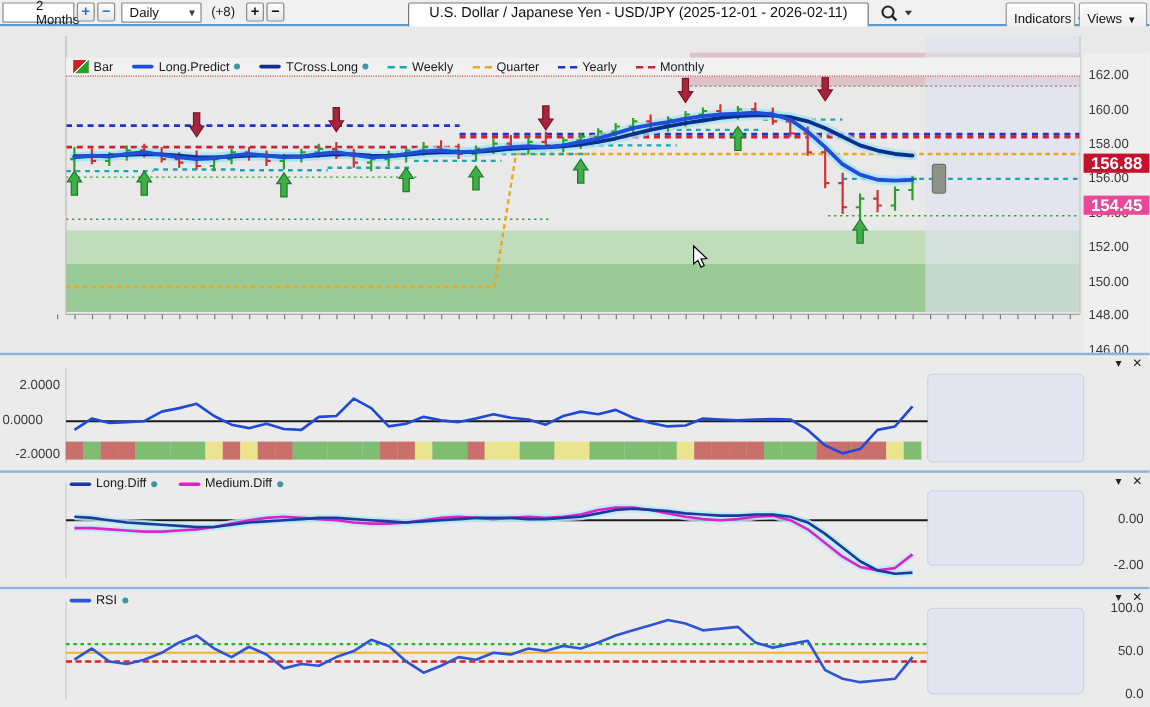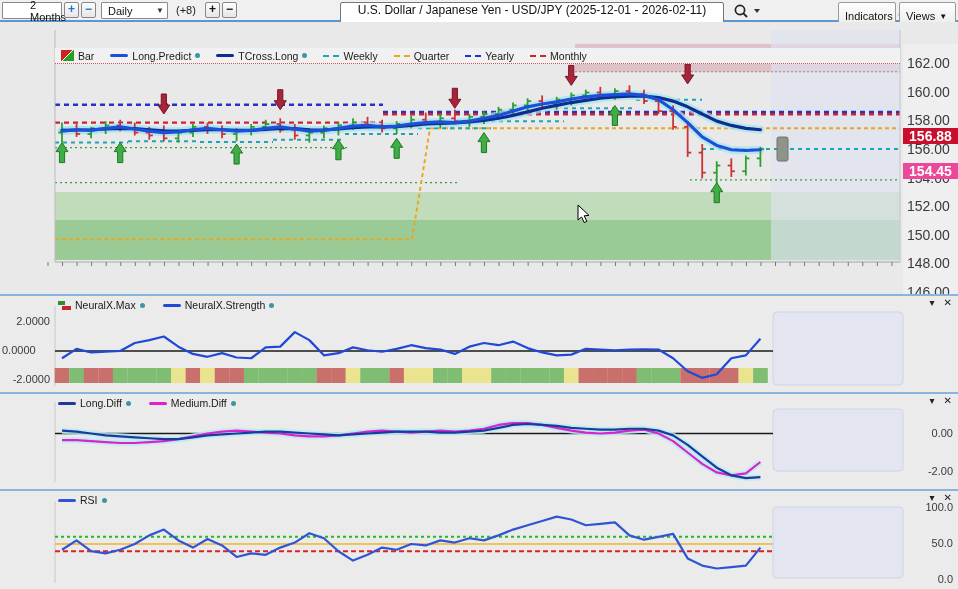--- a/index.html
+++ b/index.html
@@ -13,21 +13,21 @@
   .tbtn.blue{color:#1b75d8;}
   .tbtn.blk{color:#111;}
   .offset{position:absolute;top:4px;font-size:11px;color:#222;}
   .titlebox{position:absolute;left:340px;top:2px;width:384px;height:28px;background:#fff;border:1px solid #777;border-radius:2px;box-sizing:border-box;font-size:12px;color:#111;text-align:center;line-height:15px;white-space:nowrap;overflow:hidden;}
   .srch{position:absolute;left:733px;top:3px;width:30px;height:16px;}
   .menu-btn{position:absolute;top:2px;height:28px;background:linear-gradient(#fdfdfd,#e9e9e9);border:1px solid #999;border-radius:2px;box-sizing:border-box;font-size:11px;color:#111;display:flex;align-items:center;padding:8px 6px;gap:4px;}
   .menu-btn .car{font-size:8px;}
   
   .main-chart{position:absolute;left:0;top:22px;width:958px;height:270px;background:#e9e9e9;}
   .axis-col{position:absolute;left:903px;top:22px;width:55px;height:270px;background:#efefef;}
-  .pricelab{position:absolute;left:907px;width:48px;font-size:14px;color:#3a3a3a;height:13px;line-height:13px;}
+  .pricelab{position:absolute;left:907px;width:48px;font-size:11px;color:#3a3a3a;height:13px;line-height:13px;}
   .ptag{position:absolute;left:903px;width:55px;height:16px;color:#fff;font-size:14px;font-weight:bold;text-align:center;line-height:16px;z-index:5;}
   .datelab{position:absolute;width:74px;text-align:center;font-size:11px;color:#333;top:290px;height:12px;line-height:12px;}
   .legendbar{position:absolute;left:55px;top:26px;width:845px;height:16px;background:#f1f1f1;border-bottom:1px dotted #cc5555;box-sizing:border-box;display:flex;align-items:center;gap:16px;padding-left:6px;z-index:4;}
   .leg-item{display:flex;align-items:center;gap:4px;font-size:10.5px;color:#1a1a1a;white-space:nowrap;}
   .sw-line{width:18px;height:3px;border-radius:2px;}
   .sw-dash{width:16px;height:0;border-top:2px dashed #000;}
   .sw-bar{width:13px;height:11px;background:linear-gradient(135deg,#cc2222 46%,#ffffff 46%,#ffffff 54%,#27a027 54%);}
   .sw-neural{position:relative;width:13px;height:9px;}
   .sw-neural i{position:absolute;display:block;}
   .infodot{width:5px;height:5px;border-radius:50%;background:#3e96a0;display:inline-block;}
@@ -436,35 +436,20 @@
         <rect x="651.2500000000001" y="72" width="14.7" height="15" fill="#7fbe72"></rect>
         <rect x="665.8000000000001" y="72" width="14.7" height="15" fill="#7fbe72"></rect>
         <rect x="680.35" y="72" width="14.7" height="15" fill="#c9706c"></rect>
         <rect x="694.9000000000001" y="72" width="14.7" height="15" fill="#c9706c"></rect>
         <rect x="709.45" y="72" width="14.7" height="15" fill="#c9706c"></rect>
         <rect x="724.0000000000001" y="72" width="14.7" height="15" fill="#c9706c"></rect>
         <rect x="738.5500000000001" y="72" width="14.7" height="15" fill="#e9e48d"></rect>
         <rect x="753.1000000000001" y="72" width="14.7" height="15" fill="#7fbe72"></rect>
         <polyline points="62,62.25 76.55,52.825 91.1,56.45 105.65,55.725 120.2,55 134.75,47.025 149.3,44.125 163.85000000000002,40.5 178.4,50.65 192.95000000000002,57.9 207.5,60.8 222.05,57.175 236.60000000000002,61.525 251.15,62.25 265.70000000000005,51.375 280.25,50.65 294.8,36.15 309.35,44.125 323.90000000000003,59.35 338.45,57.175 353,51.375 367.55,54.275 382.1,55.725 396.65000000000003,52.825 411.20000000000005,49.2 425.75,52.1 440.3,53.55 454.85,57.9 469.40000000000003,50.65 483.95000000000005,47.025 498.5,49.2 513.05,45.575 527.6,52.1 542.1500000000001,56.45 556.7,59.35 571.25,58.625 585.8000000000001,52.825 600.35,53.55 614.9,54.275 629.45,53.55 644,53.26 658.5500000000001,53.55 673.1,62.25 687.65,75.3 702.2,81.825 716.75,78.2 731.3000000000001,62.25 745.85,59.35 760.4000000000001,42.675" fill="none" stroke="#1f49d6" stroke-width="2.2" stroke-linejoin="round"></polyline>
       </svg>
-    <div class="legendrow" id="p2-legend">
-        <span class="leg-item">
-          <span class="sw-neural">
-            <i style="left: 0px; top: 0px; width: 7px; height: 4px; background: rgb(46, 139, 46);"></i>
-            <i style="left: 4px; top: 5px; width: 9px; height: 4px; background: rgb(198, 40, 40);"></i>
-          </span>
-          <span>NeuralX.Max</span>
-          <span class="infodot"></span>
-        </span>
-        <span class="leg-item">
-          <span class="sw-line" style="background: rgb(31, 73, 214);"></span>
-          <span>NeuralX.Strength</span>
-          <span class="infodot"></span>
-        </span>
-      </div>
     <div class="ctrls">
       <span>▾</span>
       <span>✕</span>
     </div>
     <div id="p2-labels">
         <div class="axlab" style="top: 19px; left: 2px; width: 48px; text-align: right;">2.0000</div>
         <div class="axlab" style="top: 48px; left: 2px; width: 48px; text-align: left;">0.0000</div>
         <div class="axlab" style="top: 77px; left: 2px; width: 48px; text-align: right;">-2.0000</div>
       </div>
   </div>

